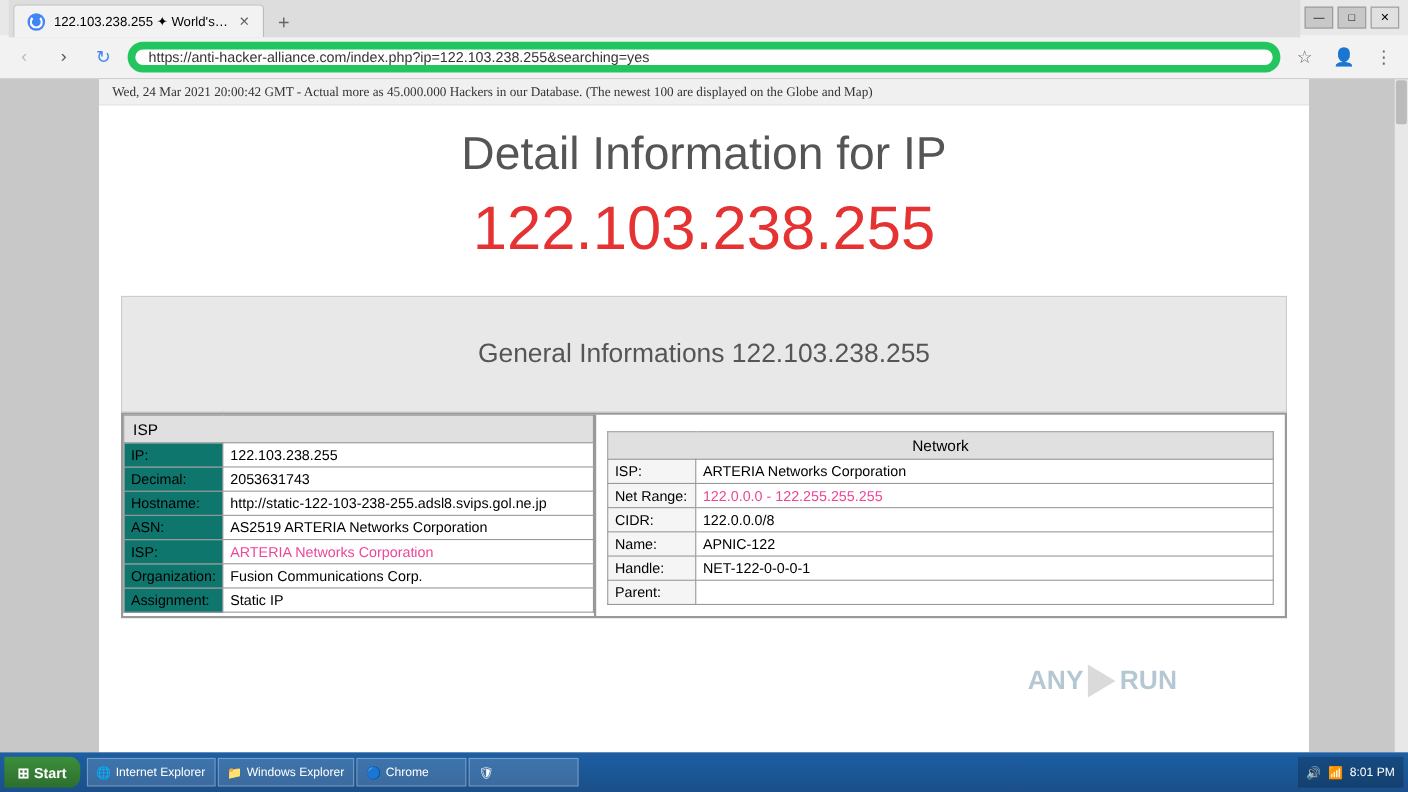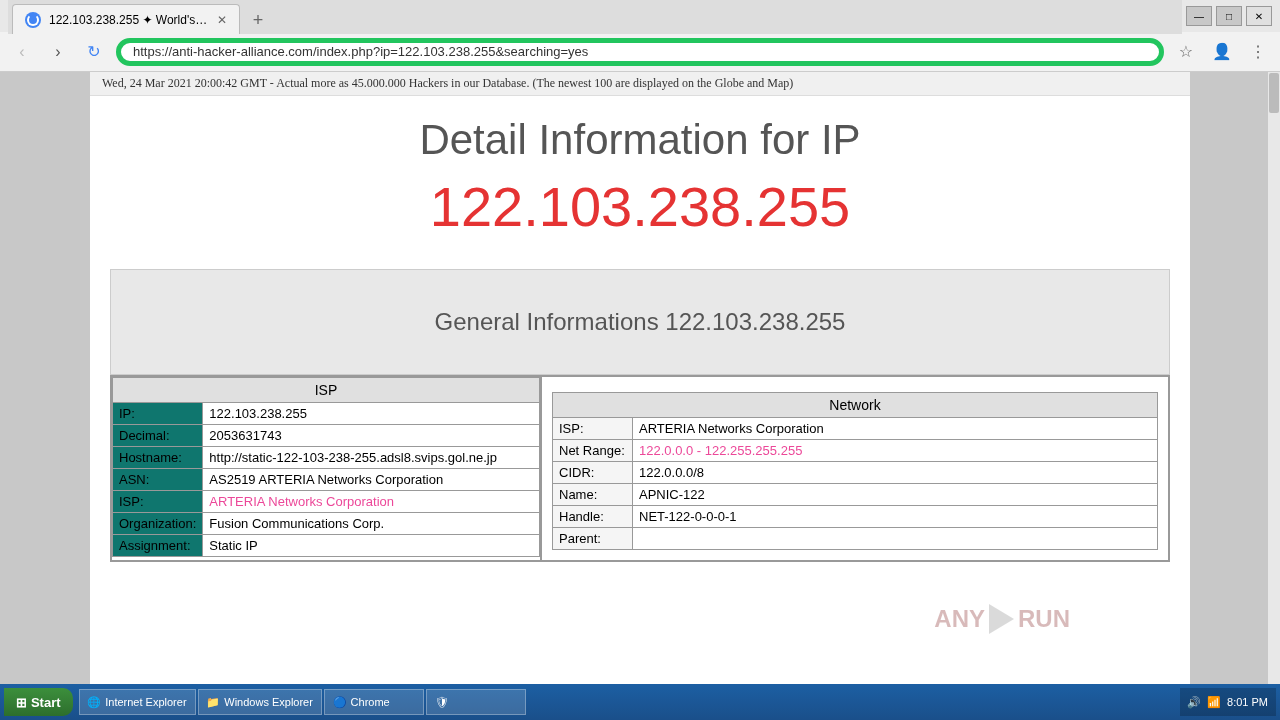--- a/index.html
+++ b/index.html
@@ -121,21 +121,21 @@
       justify-content: center;
       cursor: pointer;
       font-size: 16px;
       color: #555;
     }
     .nav-btn.disabled { color: #bbb; cursor: default; }
 
     .url-bar {
       flex: 1;
       height: 28px;
-      border: 5px solid #22c55e;
+      border: 7px solid #22c55e;
       border-radius: 14px;
       padding: 0 12px;
       font-size: 13px;
       background: white;
       color: #333;
       outline: none;
     }
 
     .toolbar-icon {
       width: 28px;
@@ -257,21 +257,21 @@
 
     .isp-table {
       width: 100%;
       border-collapse: collapse;
     }
 
     .isp-table th {
       background: #e0e0e0;
       border: 1px solid #999;
       padding: 4px 8px;
-      text-align: center;
+      text-align: left;
       font-size: 14px;
       font-weight: normal;
     }
 
     .isp-table td {
       border: 1px solid #999;
       padding: 3px 6px;
       font-size: 13px;
       vertical-align: top;
     }
@@ -400,21 +400,21 @@
       background: rgba(0,0,0,0.2);
       padding: 2px 8px;
       height: 28px;
     }
 
     .any-run-logo {
       position: absolute;
       right: 120px;
       bottom: 50px;
       opacity: 0.3;
-      color: #7f1d1d;
+      color: #0c4a6e;
       font-size: 24px;
       font-weight: bold;
       display: flex;
       align-items: center;
       gap: 4px;
     }
 
     .play-triangle {
       width: 0;
       height: 0;

